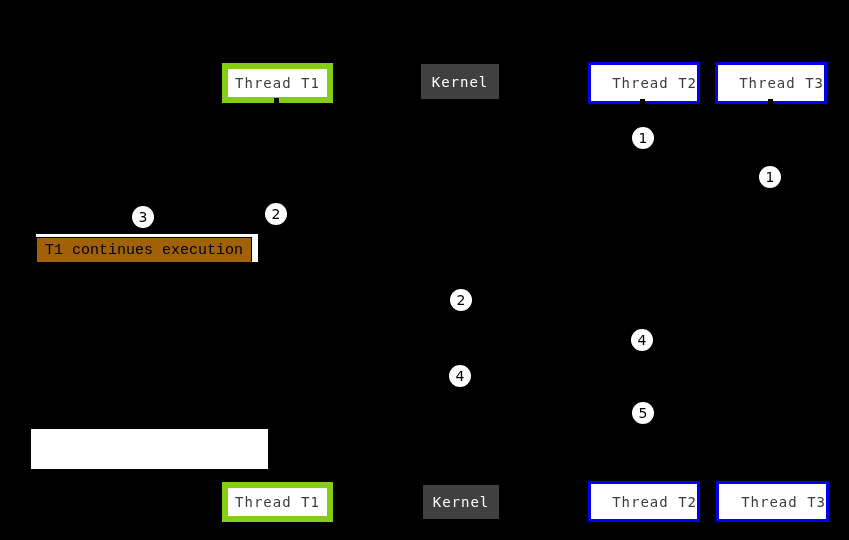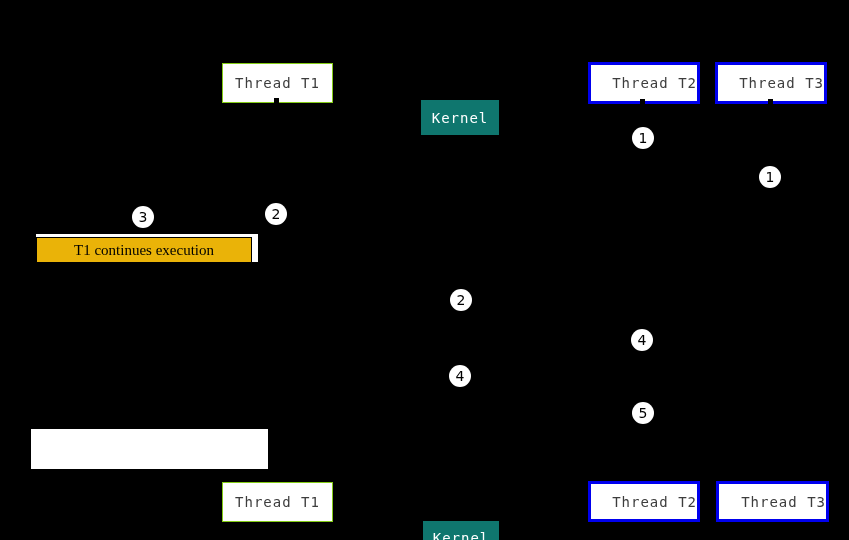--- a/index.html
+++ b/index.html
@@ -15,23 +15,23 @@
     position: absolute;
     box-sizing: border-box;
     background: #ffffff;
     display: flex;
     align-items: center;
     justify-content: center;
     font-size: 14px;
     letter-spacing: 1px;
     color: #3d3d3d;
   }
-  .node.red-border  { border: 1px solid #84cc16; }
+  .node.red-border  { border: 6px solid #84cc16; }
   .node.blue-border { border: 3px solid #0000ee; justify-content: flex-end; }
-  .node.blue-fill   { background: #0f766e; color: #ffffff; border: none; margin-top: 36px; }
+  .node.blue-fill   { background: #404040; color: #ffffff; border: none; }
 
   
   .t1-top     { left: 222px; top: 63px; width: 111px; height: 40px; }
   .kernel-top { left: 421px; top: 64px; width: 78px;  height: 35px; }
   .t2-top     { left: 588px; top: 62px; width: 112px; height: 42px; }
   .t3-top     { left: 715px; top: 62px; width: 112px; height: 42px; }
   
   .t1-bot     { left: 222px; top: 482px; width: 111px; height: 40px; }
   .kernel-bot { left: 423px; top: 485px; width: 76px;  height: 34px; }
   .t2-bot     { left: 588px; top: 481px; width: 112px; height: 41px; }
@@ -69,26 +69,26 @@
   
   .anno-back {
     position: absolute;
     left: 36px; top: 234px; width: 222px; height: 28px;
     background: #ffffff;
   }
   .anno-front {
     position: absolute;
     left: 36px; top: 237px; width: 216px; height: 26px;
     box-sizing: border-box;
-    background: #eab308;
+    background: #a16207;
     border: 1px solid #000000;
     display: flex;
     align-items: center;
     justify-content: center;
-    font-family: Liberation Serif, serif;
+    font-family: Liberation Mono, monospace;
     font-size: 15px;
     color: #000000;
     white-space: nowrap;
   }
   
   .blank-box {
     position: absolute;
     left: 31px; top: 429px; width: 237px; height: 40px;
     background: #ffffff;
   }

